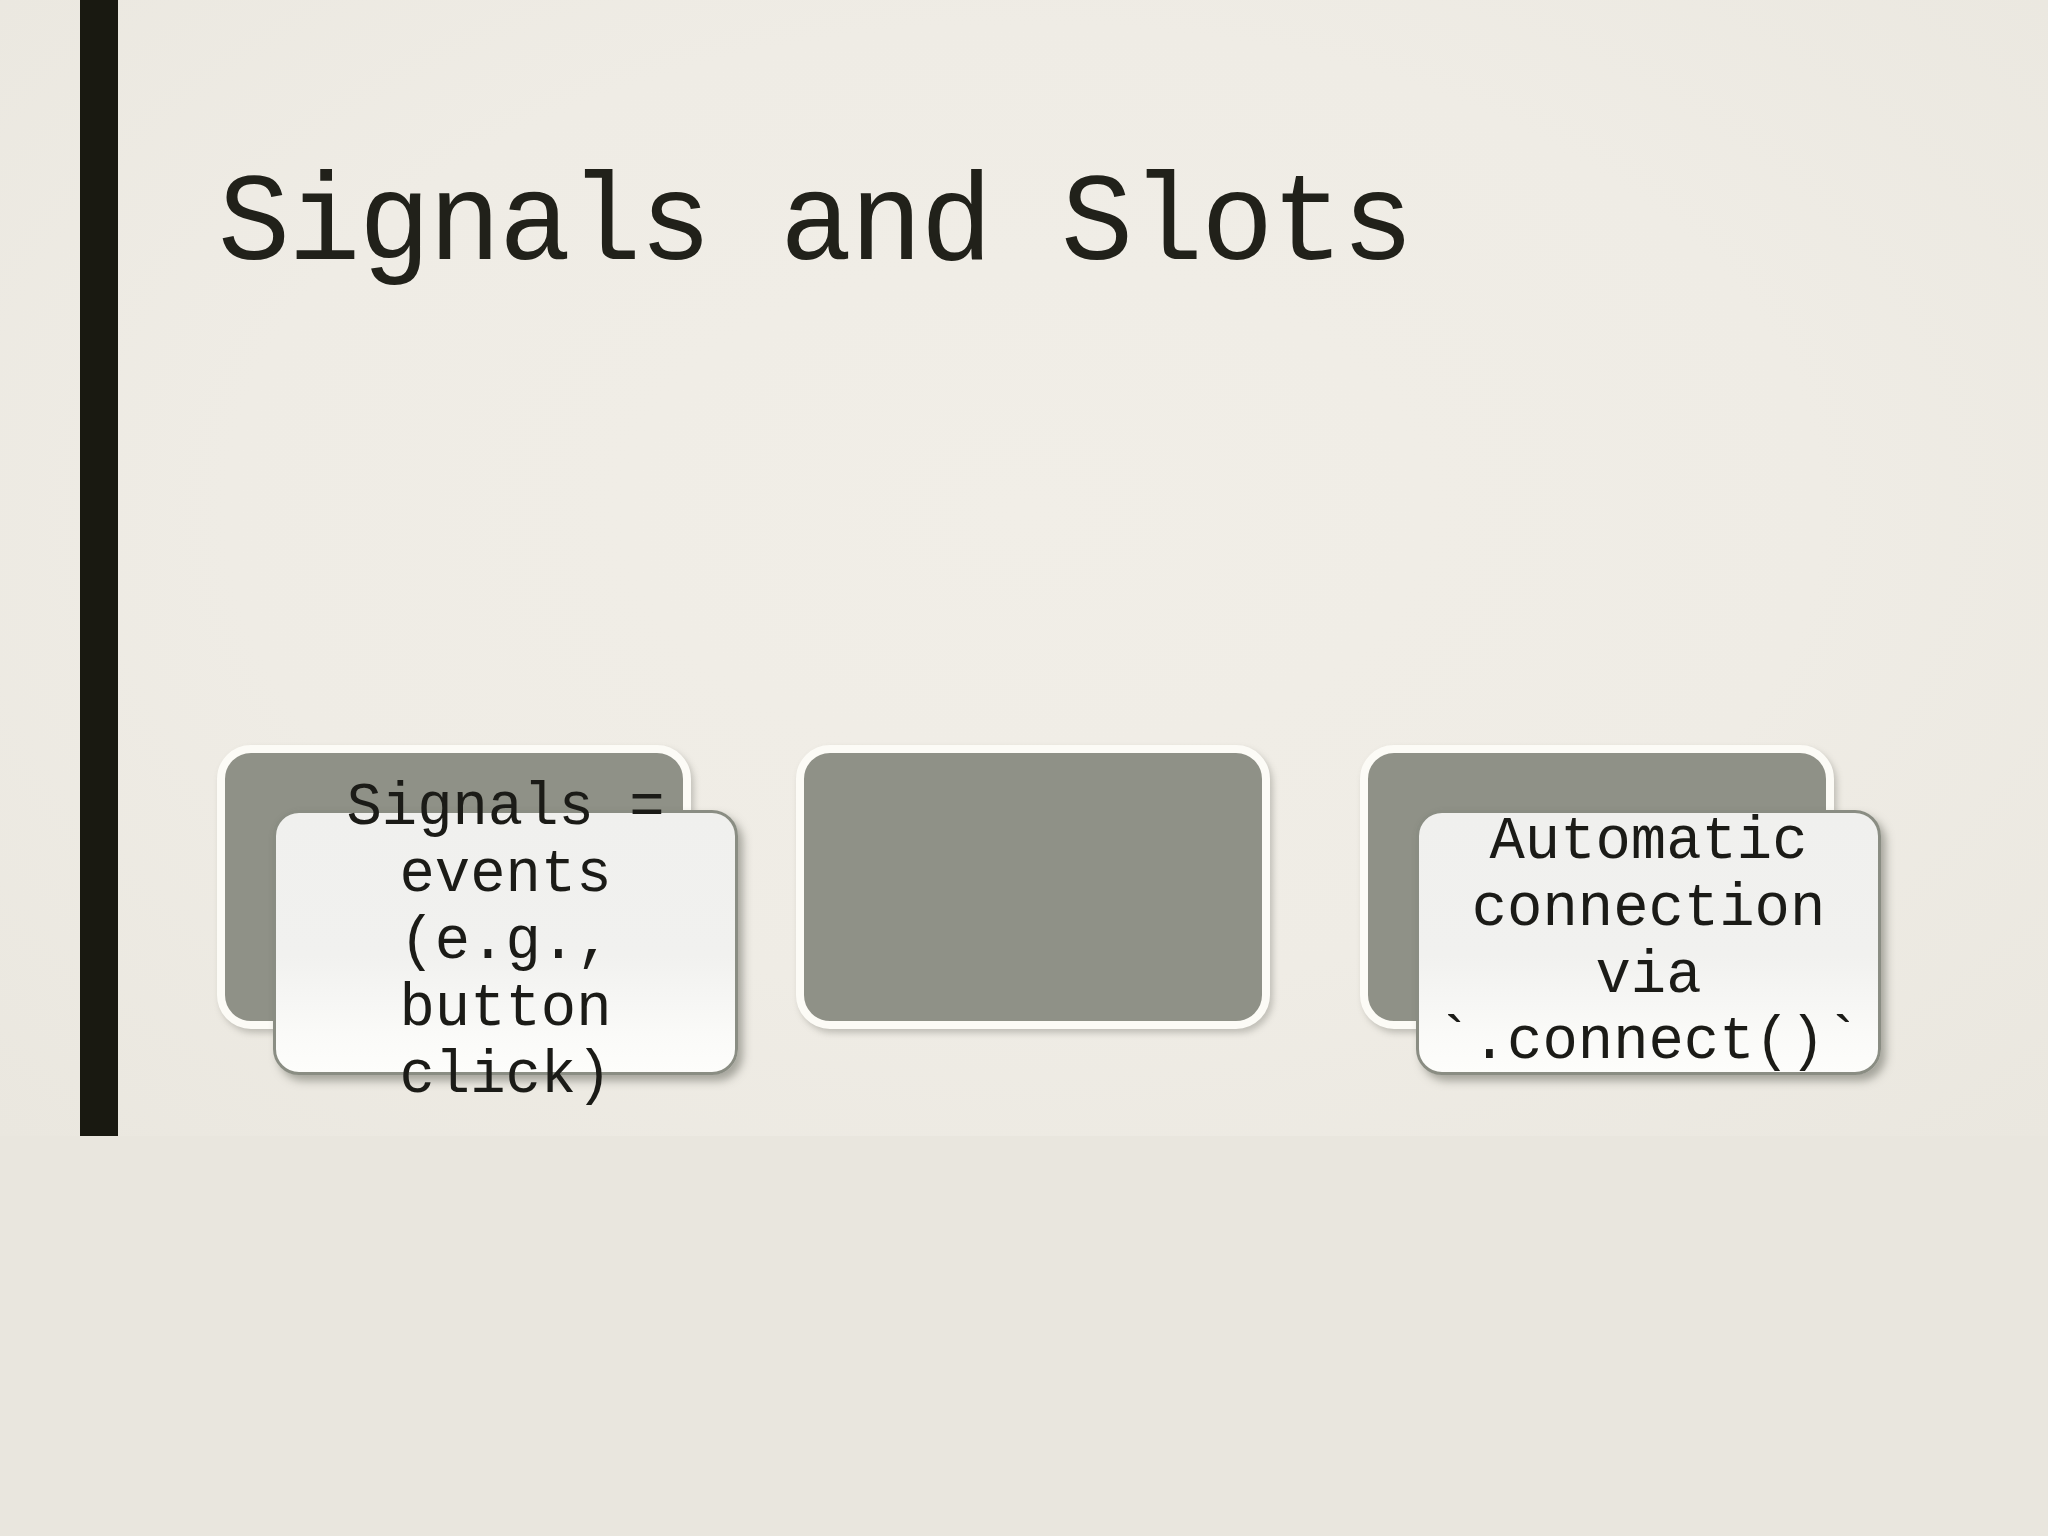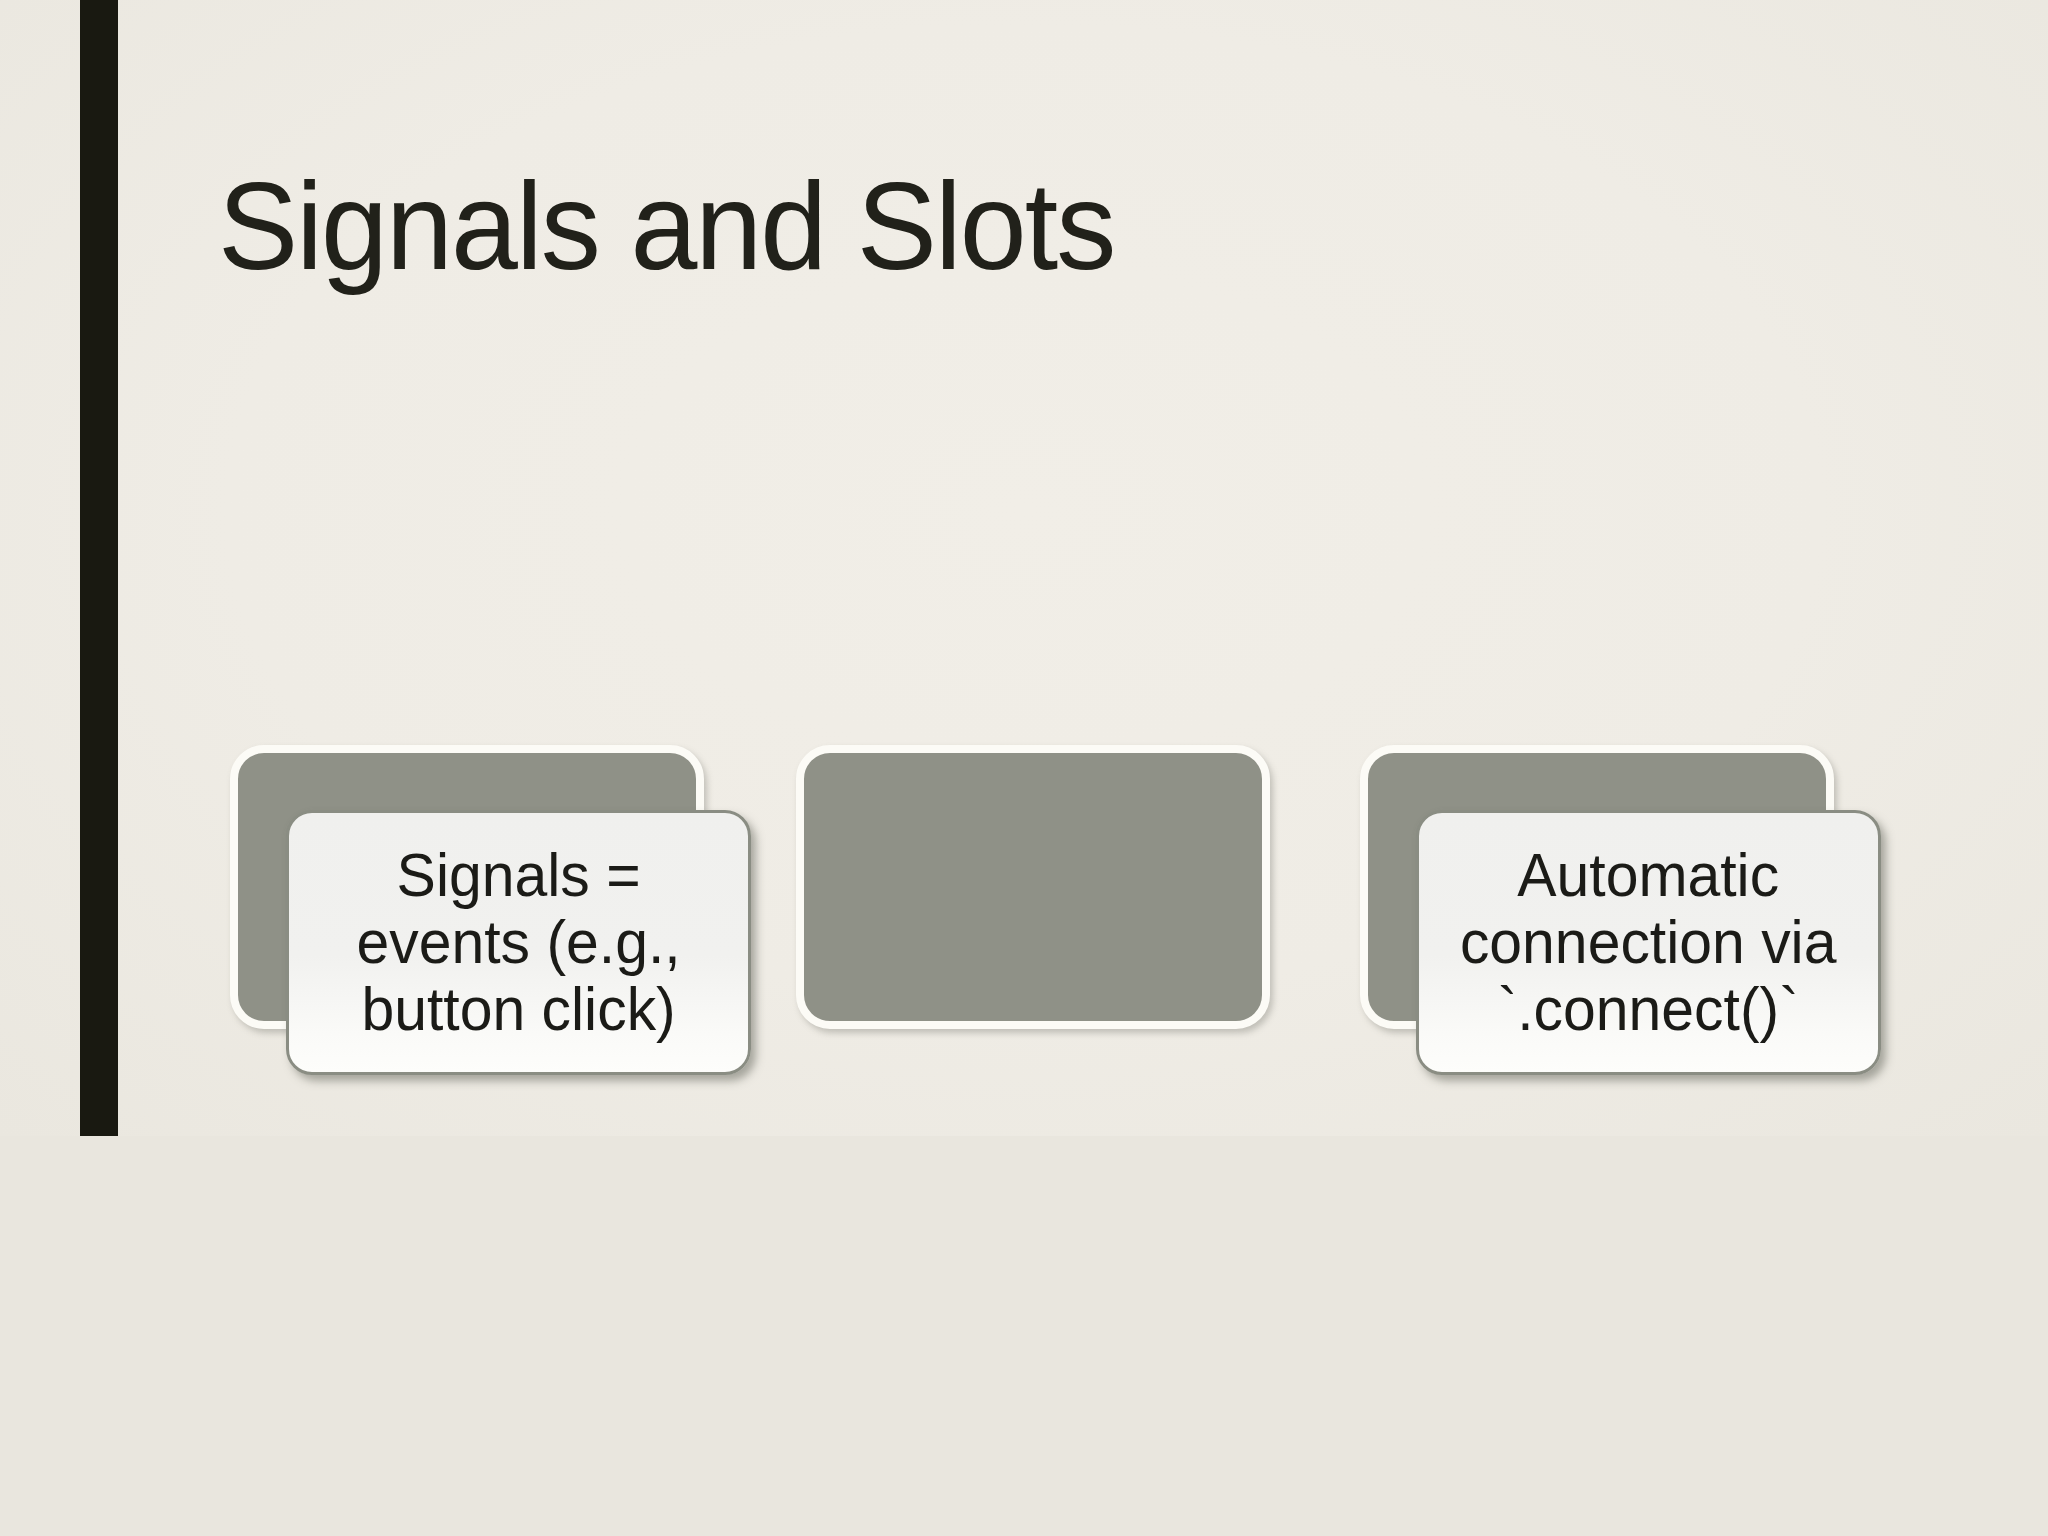--- a/index.html
+++ b/index.html
@@ -6,21 +6,21 @@
     margin: 0;
     padding: 0;
     background: #E9E6DE;
   }
   .slide {
     position: relative;
     width: 2048px;
     height: 1136px;
     overflow: hidden;
     background: radial-gradient(ellipse at 50% 45%, #F1EEE7 0%, #EFECE5 55%, #EAE7DF 100%);
-    font-family: Liberation Sans, sans-serif;
+    font-family: Liberation Mono, monospace;
   }
   .accent-bar {
     position: absolute;
     left: 80px;
     top: 0;
     width: 38px;
     height: 1536px;
     background: #191911;
   }
   .title {
@@ -36,21 +36,21 @@
     white-space: nowrap;
     transform: scaleX(0.97);
     transform-origin: left top;
   }
   .box {
     position: absolute;
     top: 745px;
     width: 760px;
     height: 345px;
   }
-  .box-1 { left: 230px; padding-left: 35px; }
+  .box-1 { left: 217px; padding-left: 35px; }
   .box-2 { left: 796px; }
   .box-3 { left: 1360px; }
   .back-panel {
     position: absolute;
     left: 0;
     top: 0;
     width: 474px;
     height: 284px;
     box-sizing: border-box;
     background: #8F9187;

